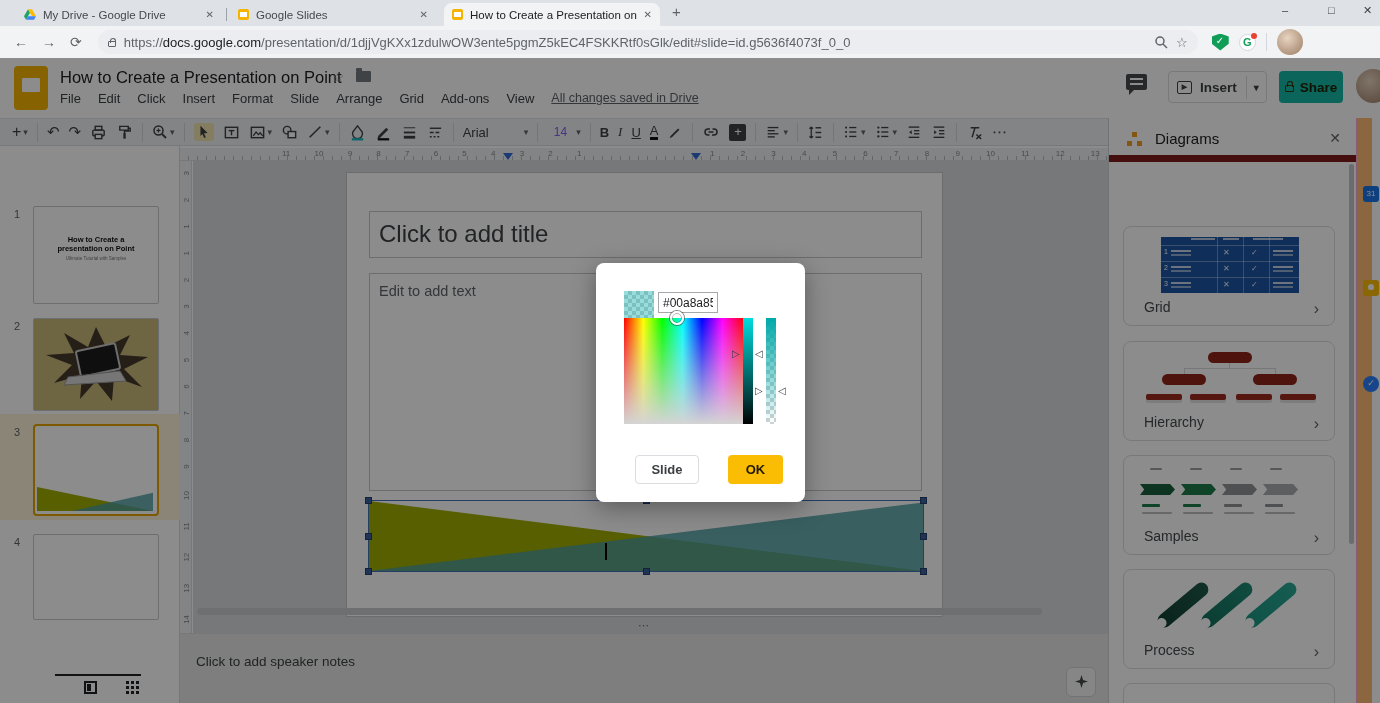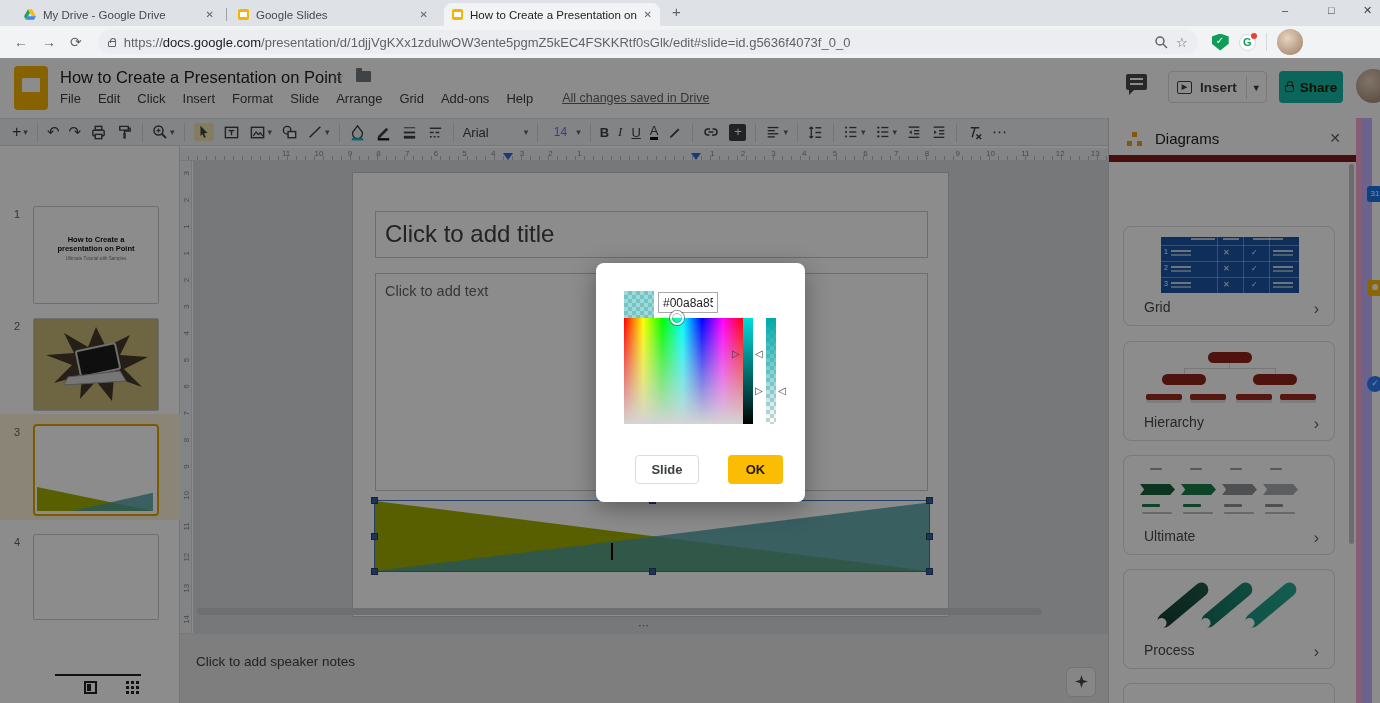--- a/index.html
+++ b/index.html
@@ -46,21 +46,21 @@
   .docbar{ position:absolute; left:0; top:0; width:1380px; height:60px; background:#fff; }
   .slideslogo{ position:absolute; left:14px; top:8px; width:34px; height:44px; background:#f4b400;
                border-radius:4px; }
   .slideslogo:after{ content:""; position:absolute; left:8px; top:12px; width:18px; height:14px;
                      background:#fff; border-radius:1px; }
   .doctitle{ position:absolute; left:60px; top:10px; font-size:16.5px; color:#202124; }
   .doc-star{ position:absolute; left:332px; top:11px; color:#9aa0a6; font-size:14px; }
   .doc-folder{ position:absolute; left:356px; top:13px; width:15px; height:11px; background:#757a80; border-radius:1px; }
   .doc-folder:before{ content:""; position:absolute; left:0; top:-3px; width:6px; height:3px; background:#757a80; border-radius:1px 1px 0 0; }
   .menurow{ position:absolute; left:60px; top:33px; display:flex; gap:17px; font-size:13px; color:#3c4043; }
-  .savedtxt{ font-size:12.5px; color:#5f6368; text-decoration:underline; margin-left:12px; }
+  .savedtxt{ font-size:12.5px; color:#5f6368; text-decoration:underline; }
 
   .comment-ic{ position:absolute; left:1126px; top:16px; width:21px; height:16px; background:#45494d; border-radius:2px; }
   .comment-ic:before{ content:""; position:absolute; left:3px; top:16px; border-left:5px solid #45494d; border-bottom:5px solid transparent; }
   .comment-ic:after{ content:""; position:absolute; left:4px; top:4px; width:13px; height:2px; background:#fff;
                      box-shadow:0 5px 0 #fff; }
   .presentbtn{ position:absolute; left:1168px; top:13px; height:32px; border:1px solid #dadce0; border-radius:4px;
                display:flex; align-items:center; background:#fff; font-size:13.5px; color:#3c4043; font-weight:bold; }
   .presentbtn .play{ width:15px; height:13px; border:1.8px solid #3c4043; border-radius:2px; margin:0 8px;
                      display:flex; align-items:center; justify-content:center; font-size:7px; color:#3c4043; }
   .presentbtn .dd{ border-left:1px solid #dadce0; padding:6px 7px; margin-left:9px; font-size:10px; color:#3c4043; }
@@ -109,21 +109,21 @@
   .snum{ position:absolute; left:14px; top:2px; font-size:11px; color:#5f6368; }
   .sthumb{ position:absolute; left:33px; top:0; width:126px; background:#fff;
            border:1px solid #c6c8ca; border-radius:2px; overflow:hidden; }
   .srow3bg{ position:absolute; left:0; top:268px; width:180px; height:106px; background:#fbf2d7; }
   .t1txt{ margin-top:28px; text-align:center; font-size:7.5px; font-weight:bold; color:#111; line-height:1.25; }
   .t1sub{ text-align:center; font-size:4.5px; color:#777; margin-top:2px; }
   .thumb-sel{ border:2px solid #e3a400 !important; border-radius:4px !important; }
 
   
   .workspace{ position:absolute; left:193px; top:103px; width:915px; height:472px; background:#d8dadd; }
-  .slidepage{ position:absolute; left:160px; top:12px; width:595px; height:443px; background:#fff;
+  .slidepage{ position:absolute; left:154px; top:12px; width:595px; height:443px; background:#fff;
               box-shadow:0 0 0 1px #c3c5c7; }
   .titlebox{ position:absolute; left:22px; top:38px; width:553px; height:47px; border:1px solid #c5c6c8;
              font-size:24px; color:#3c4043; padding:8px 0 0 9px; }
   .bodybox{ position:absolute; left:22px; top:100px; width:553px; height:218px; border:1px solid #c5c6c8;
             font-size:14.5px; color:#5f6368; padding:9px 0 0 9px; }
   .shapegrp{ position:absolute; left:22px; top:328px; width:554px; height:70px; }
   .tri-olive{ position:absolute; inset:0; background:#9fae00;
               clip-path:polygon(0 0,100% 100%,0 100%); }
   .tri-teal{ position:absolute; inset:0; background:rgba(72,156,160,0.82);
              clip-path:polygon(100% 2%,100% 100%,0 100%); }
@@ -179,21 +179,21 @@
 
   
   .tseg{ position:absolute; top:28px; width:35px; height:11px; clip-path:polygon(0 0,86% 0,100% 50%,86% 100%,0 100%,12% 50%); }
   .tlbl{ position:absolute; height:2px; border-radius:1px; }
 
   
   .pen{ position:absolute; width:62px; height:14px; border-radius:7px; transform:rotate(-40deg); }
   .pen:after{ content:""; position:absolute; left:-2px; top:2px; width:10px; height:10px; background:#fff; border-radius:50%; }
 
   
-  .sidestrip{ position:absolute; left:1356px; top:60px; width:16px; height:585px; background:#c4b5fd; border-left:5px solid #f9a8d4; }
+  .sidestrip{ position:absolute; left:1356px; top:60px; width:16px; height:585px; background:#fdba74; border-left:1px solid #f9a8d4; }
   .ss-cal{ position:absolute; left:6px; top:68px; width:16px; height:16px; background:#1a73e8; border-radius:3px;
            color:#fff; font-size:8px; text-align:center; line-height:16px; }
   .ss-keep{ position:absolute; left:6px; top:162px; width:16px; height:16px; background:#fbbc04; border-radius:3px; }
   .ss-keep:after{ content:""; position:absolute; left:5px; top:4px; width:6px; height:6px; background:#fff; border-radius:50% 50% 2px 2px; }
   .ss-tasks{ position:absolute; left:6px; top:258px; width:16px; height:16px; background:#2d7ff9; border-radius:50%;
              color:#fff; font-size:9px; text-align:center; line-height:15px; }
 
   
   .scrim{ position:absolute; left:0; top:58px; width:1380px; height:645px; background:rgba(0,0,0,0.45); }
   .dialog{ position:absolute; left:596px; top:263px; width:209px; height:239px; background:#fff; border-radius:8px;
@@ -290,21 +290,21 @@
       <div class="menurow">
         <span>File</span>
         <span>Edit</span>
         <span>Click</span>
         <span>Insert</span>
         <span>Format</span>
         <span>Slide</span>
         <span>Arrange</span>
         <span>Grid</span>
         <span>Add-ons</span>
-        <span>Help</span>
+        <span>View</span>
         <span class="savedtxt">All changes saved in Drive</span>
       </div>
       <div class="comment-ic"></div>
       <div class="presentbtn">
         <span class="play">▶</span>
         <span>Insert</span>
         <span class="dd">▾</span>
       </div>
       <div class="sharebtn" style="background:#14b8a6;">
         <span class="sharelock"></span>
@@ -516,21 +516,21 @@
 
       <div class="srow" style="top:388px;">
         <span class="snum">4</span>
         <div class="sthumb" style="height:86px;"></div>
       </div>
     </div>
 
     <div class="workspace">
       <div class="slidepage">
         <div class="titlebox"><span>Click to add title</span></div>
-        <div class="bodybox"><span>Click to add text</span></div>
+        <div class="bodybox"><span>Edit to add text</span></div>
         <div class="shapegrp">
           <div class="tri-olive"></div>
           <div class="tri-teal"></div>
           <div class="selbox"></div>
           <div class="hdl" style="left:-4px; top:-4px;"></div>
           <div class="hdl" style="left:50%; top:-4px; margin-left:-3px;"></div>
           <div class="hdl" style="right:-4px; top:-4px;"></div>
           <div class="hdl" style="left:-4px; top:50%; margin-top:-3px;"></div>
           <div class="hdl" style="right:-4px; top:50%; margin-top:-3px;"></div>
           <div class="hdl" style="left:-4px; bottom:-4px;"></div>
@@ -629,21 +629,21 @@
           <div class="tseg" style="left:139px; background:#a8abaf;"></div>
           <div class="tlbl" style="left:18px; top:48px; width:18px; height:3px; background:#1e7c4a;"></div>
           <div class="tlbl" style="left:59px; top:48px; width:18px; height:3px; background:#1e7c4a;"></div>
           <div class="tlbl" style="left:100px; top:48px; width:18px; height:3px; background:#8f9296;"></div>
           <div class="tlbl" style="left:141px; top:48px; width:18px; height:3px; background:#8f9296;"></div>
           <div class="tlbl" style="left:18px; top:56px; width:30px; background:#bdbdbd;"></div>
           <div class="tlbl" style="left:59px; top:56px; width:30px; background:#bdbdbd;"></div>
           <div class="tlbl" style="left:100px; top:56px; width:30px; background:#bdbdbd;"></div>
           <div class="tlbl" style="left:141px; top:56px; width:30px; background:#bdbdbd;"></div>
         </div>
-        <span class="dlabel">Ultimate</span>
+        <span class="dlabel">Samples</span>
         <span class="dchev">›</span>
       </div>
 
       <div class="dcard" style="top:451px;">
         <div style="position:absolute; inset:0; overflow:hidden;">
           <div class="pen" style="left:28px; top:28px; background:linear-gradient(90deg,#123f33,#1d5a4a);"></div>
           <div class="pen" style="left:72px; top:28px; background:linear-gradient(90deg,#14705d,#1e8a73);"></div>
           <div class="pen" style="left:116px; top:28px; background:linear-gradient(90deg,#1c9480,#2aa995);"></div>
         </div>
         <span class="dlabel">Process</span>

